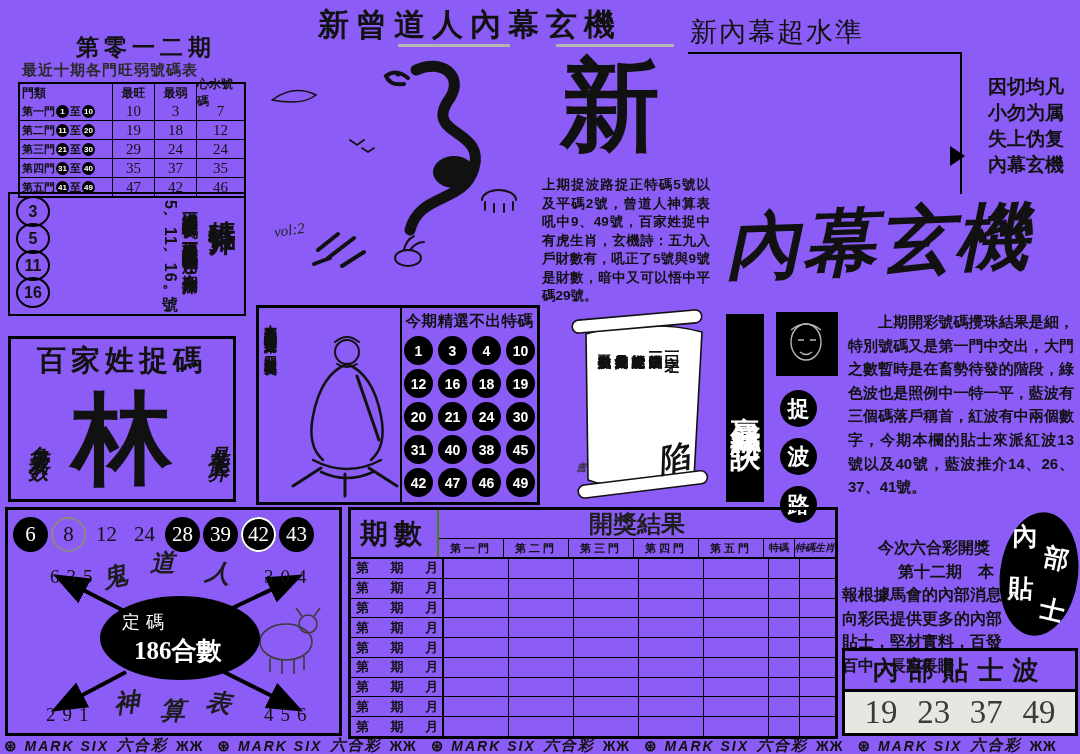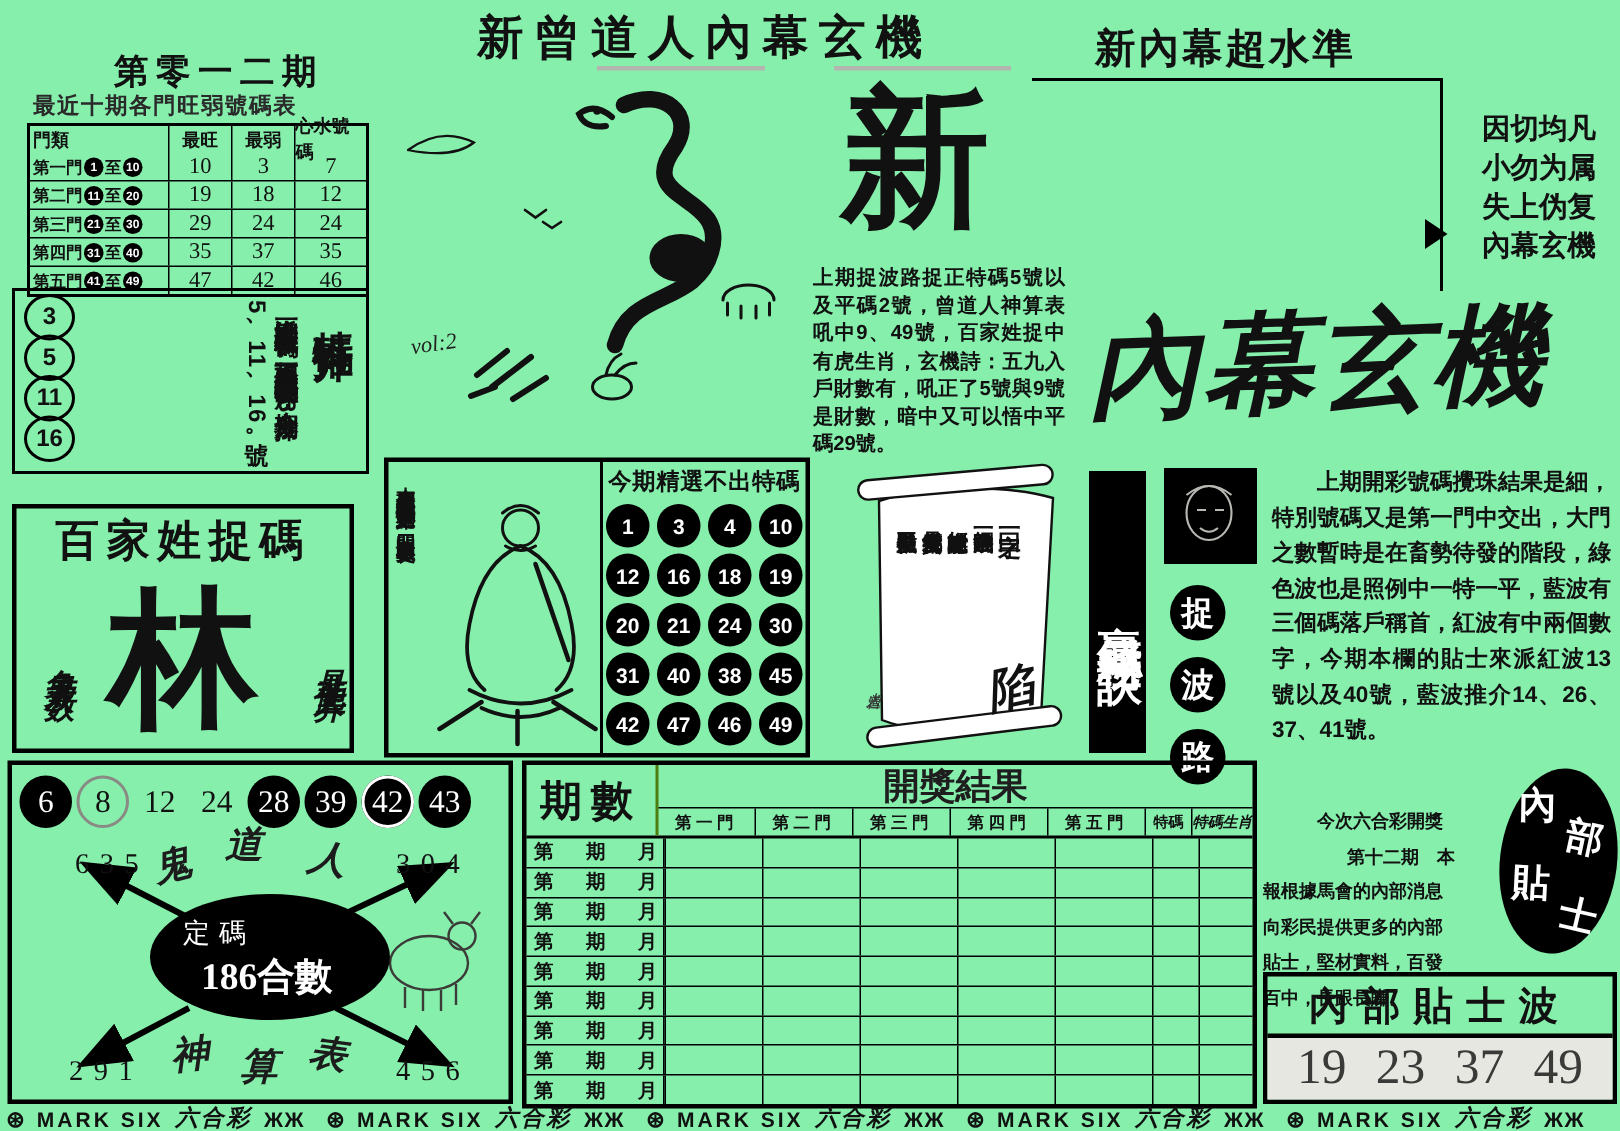--- a/index.html
+++ b/index.html
@@ -1,22 +1,22 @@
 <!DOCTYPE html>
 <html><head>
 <meta charset="utf-8">
 <style>
   html,body{margin:0;padding:0;background:#e9e9e6;}
-  .page{position:relative;width:1080px;height:754px;background:#86efac;overflow:hidden;
+  .page{position:relative;width:1080px;height:754px;background:#8b5cf6;overflow:hidden;
         font-family:"Liberation Sans",sans-serif;color:#111;}
   .abs{position:absolute;}
   
   .main-title{left:318px;top:4px;font-size:31px;font-weight:900;letter-spacing:7px;white-space:nowrap;}
   .smudge{height:3px;background:#b5b5b0;}
-  .sub-head-right{left:690px;top:14px;font-size:27px;font-weight:700;letter-spacing:2px;margin-left:40px;}
+  .sub-head-right{left:690px;top:14px;font-size:27px;font-weight:400;letter-spacing:2px;}
   .corner-box{left:688px;top:52px;width:272px;height:140px;border-top:2px solid #000;border-right:2px solid #000;}
   .warning{left:988px;top:74px;font-size:19px;font-weight:700;line-height:26px;white-space:nowrap;}
   .warn-tri{left:950px;top:146px;width:0;height:0;border-left:15px solid #000;border-top:10px solid transparent;border-bottom:10px solid transparent;}
   
   .issue-title{left:76px;top:32px;font-size:23px;font-weight:900;letter-spacing:5px;}
   .hot-subtitle{left:22px;top:61px;font-size:15px;font-weight:700;letter-spacing:1px;color:#2a2a2a;}
   .hot-table{left:18px;top:82px;width:224px;border:2px solid #000;font-size:12px;}
   .hot-row{display:flex;border-top:1px solid #000;align-items:stretch;}
   .hot-row:first-child{border-top:none;}
   .hc{border-left:1px solid #000;display:flex;align-items:center;justify-content:center;height:18px;}
@@ -86,33 +86,33 @@
   .rd-zo{flex:1;font-size:10px;font-style:italic;}
   .res-body{flex:1;display:flex;flex-direction:column;}
   .r-row{flex:1;display:flex;border-top:1.5px solid #000;}
   .r-row:first-child{border-top:none;}
   .r-issue{width:86px;border-right:1px solid #000;display:flex;align-items:center;padding-left:5px;font-size:13px;font-weight:700;letter-spacing:9px;white-space:nowrap;overflow:hidden;}
   .r-cell{border-left:1px solid #000;}
   .rc-door{width:64px;}
   .rc-sp{width:30px;}
   .rc-zo{flex:1;}
   
-  .tips-par{left:842px;top:536px;width:160px;font-size:12px;font-weight:700;line-height:23.5px;white-space:nowrap;}
+  .tips-par{left:842px;top:536px;width:160px;font-size:16px;font-weight:700;line-height:23.5px;white-space:nowrap;}
   .tips-par div:nth-child(1){padding-left:36px;}
   .tips-par div:nth-child(2){padding-left:56px;}
   .tips-seal{left:1000px;top:512px;width:78px;height:124px;background:#000;border-radius:50%;transform:rotate(7deg);color:#fff;}
   .seal-ch{position:absolute;font-size:25px;font-family:"Liberation Serif",serif;font-weight:700;}
   .tips-box{left:842px;top:648px;width:236px;height:88px;border:3px solid #000;box-sizing:border-box;display:flex;flex-direction:column;}
   .tips-box-title{height:38px;border-bottom:3px solid #000;display:flex;align-items:center;justify-content:center;font-size:26px;font-weight:900;letter-spacing:9px;}
   .tips-nums{flex:1;background:#e7e7e2;display:flex;align-items:center;justify-content:space-evenly;font-size:33px;font-family:"Liberation Serif",serif;color:#3a3a38;}
   
   .footer-strip{left:0;top:737px;width:1080px;height:17px;display:flex;align-items:center;gap:14px;padding-left:4px;white-space:nowrap;overflow:hidden;font-weight:700;}
   .f-unit{display:flex;align-items:center;gap:8px;}
   .f-ball{font-size:15px;}
-  .f-brand{font-size:14px;letter-spacing:2px;}
+  .f-brand{font-size:14px;letter-spacing:2px;font-style:italic;}
   .f-cn{font-size:15px;font-weight:900;font-style:italic;letter-spacing:2px;}
   .f-x{font-size:14px;font-weight:900;letter-spacing:1px;}
   .vol-note{left:274px;top:222px;font-family:"Liberation Serif",serif;font-style:italic;font-size:15px;transform:rotate(-8deg);color:#222;}
 </style>
 </head>
 <body>
 
 <div class="page">
 
   <div class="abs main-title">新曾道人內幕玄機</div>

